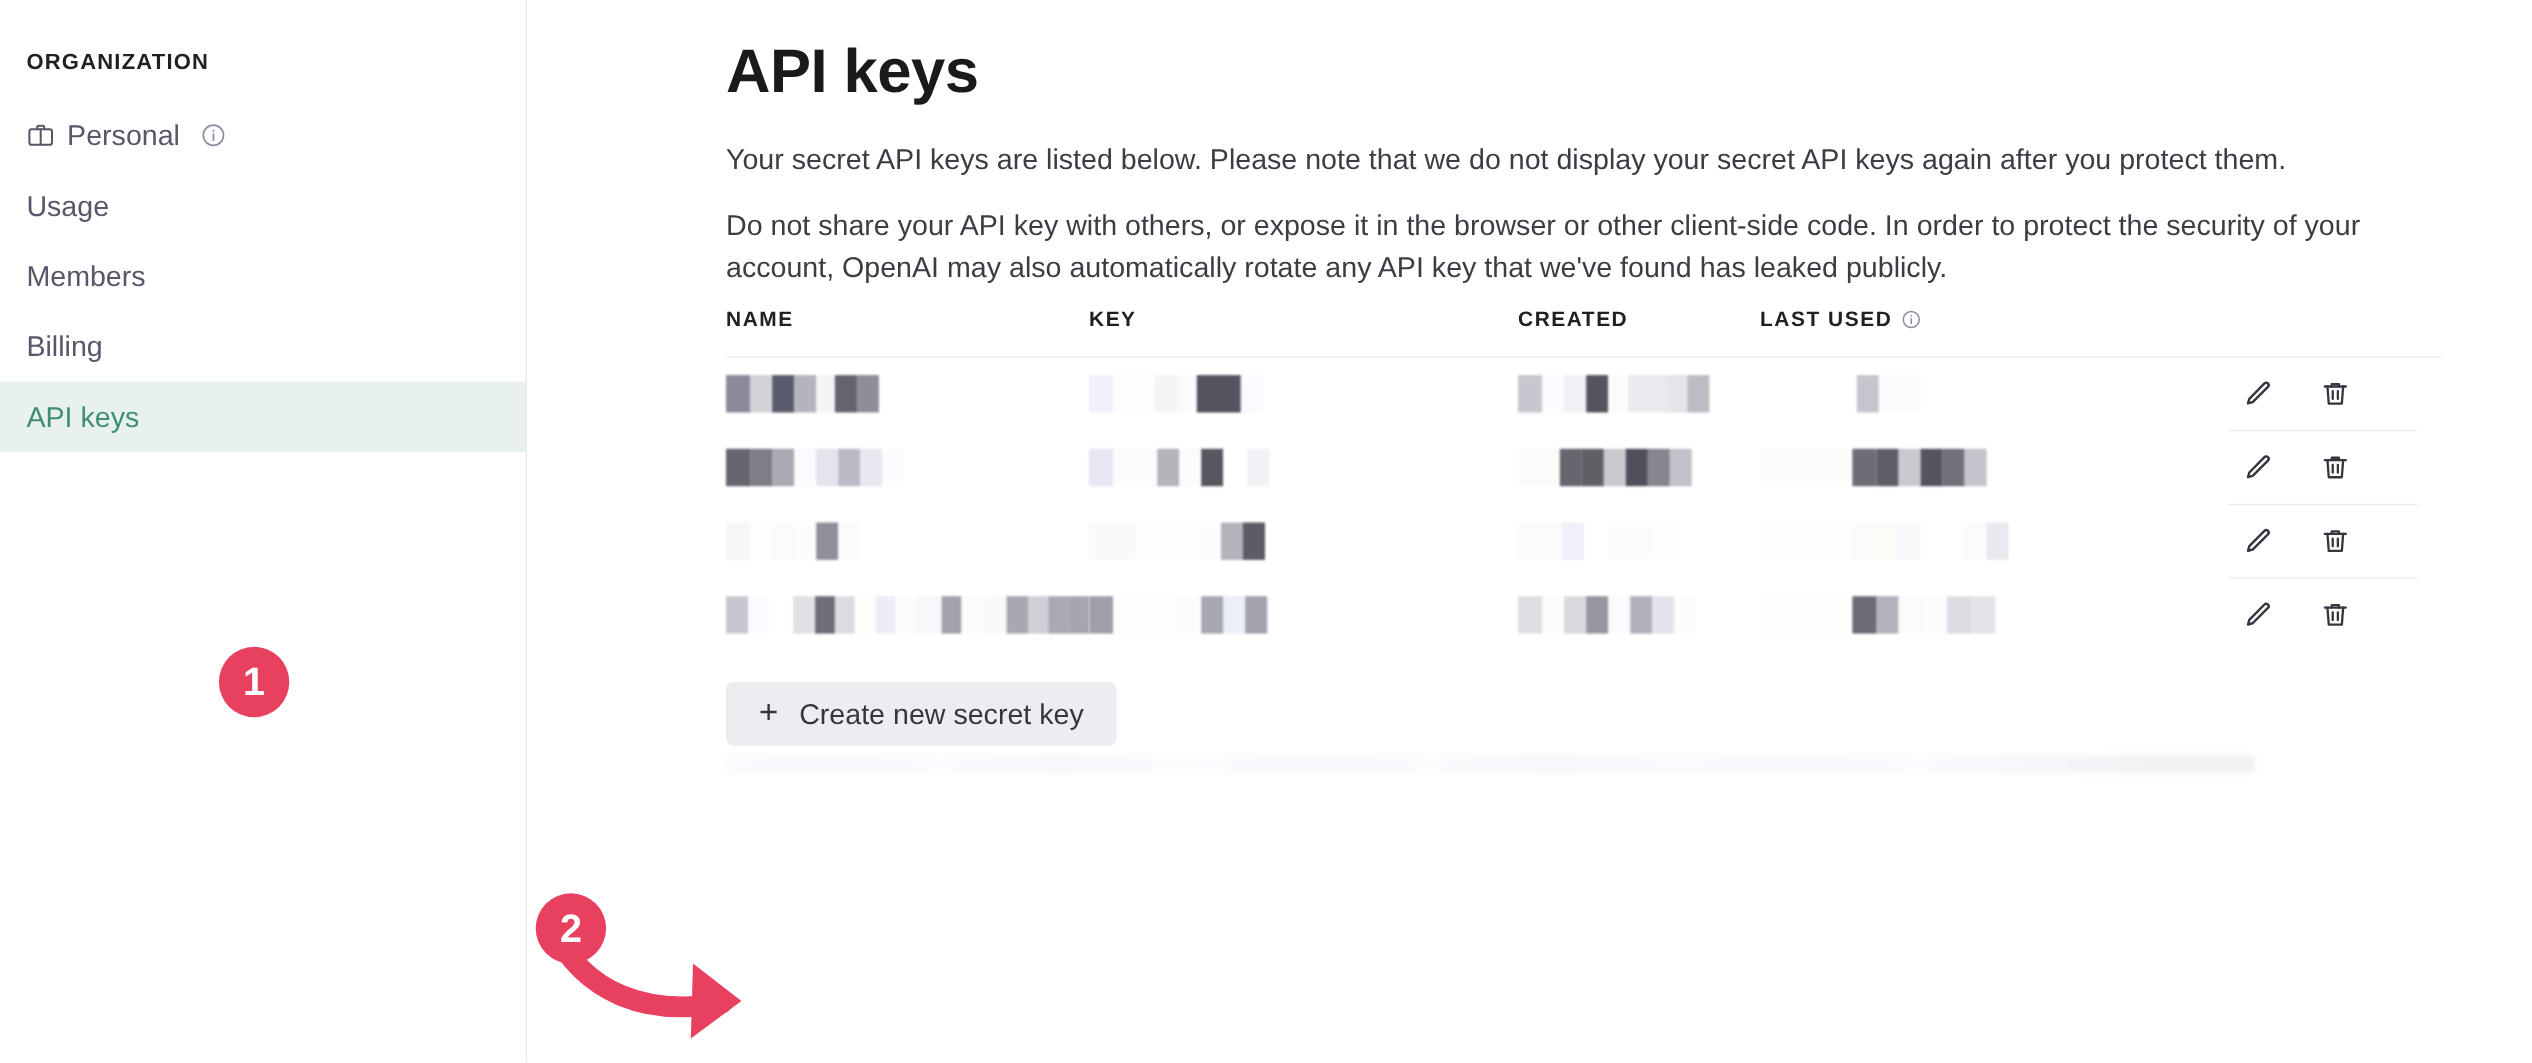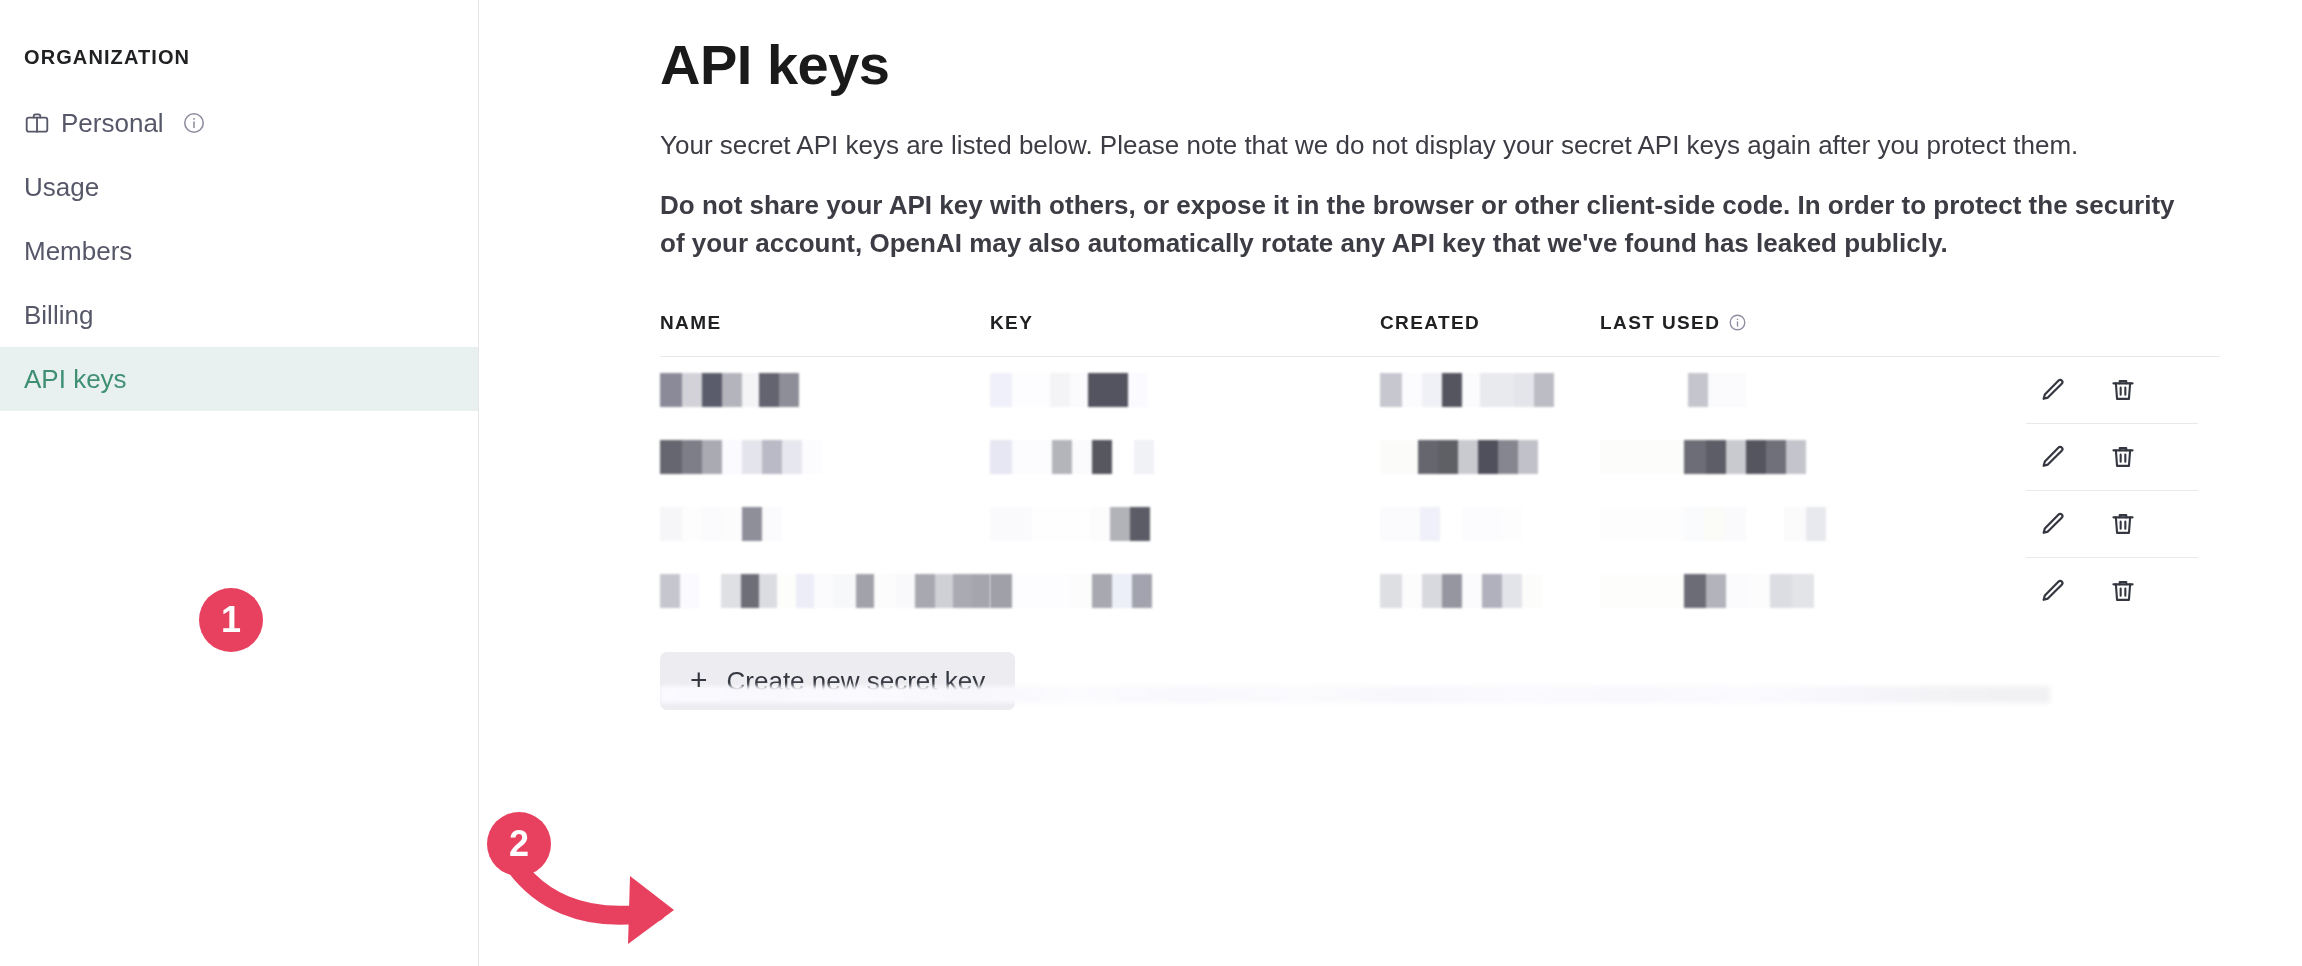--- a/index.html
+++ b/index.html
@@ -103,21 +103,21 @@
     margin-bottom: 30px;
   }
 
   .para {
     font-size: 26px;
     line-height: 1.46;
     color: #3c3c44;
     max-width: 1530px;
     margin-bottom: 22px;
   }
-  .para.second { margin-bottom: 49px; font-weight: bold; }
+  .para.second { margin-bottom: 17px; }
 
   
   .keys-table {
     width: 1560px;
     border-collapse: collapse;
     table-layout: fixed;
     text-decoration: underline;
   }
 
   .keys-table th {

